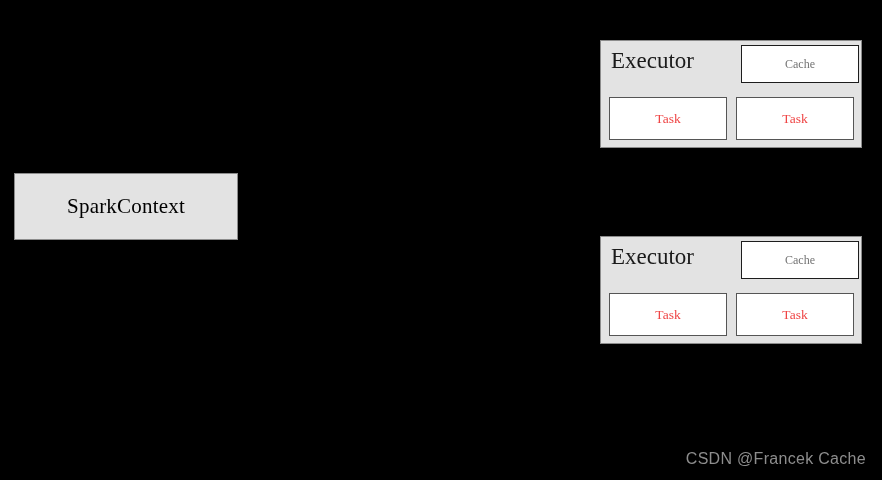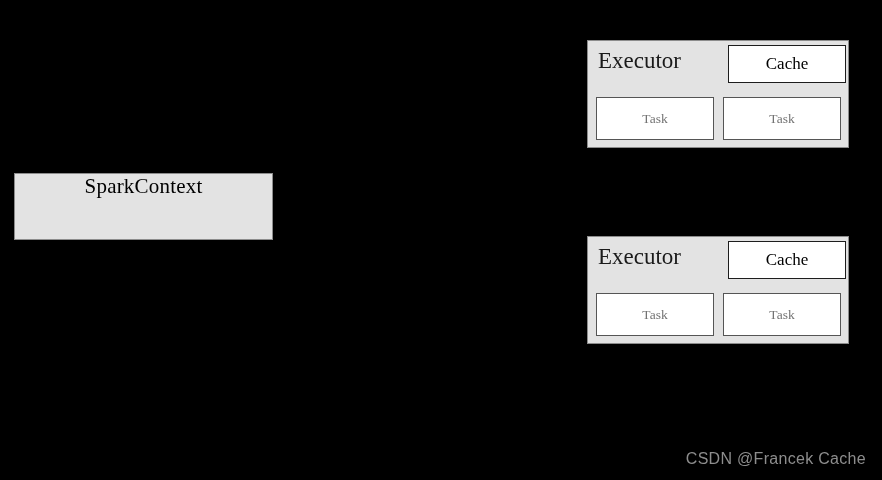--- a/index.html
+++ b/index.html
@@ -15,41 +15,41 @@
     background: #000000;
     overflow: hidden;
     font-family: "Liberation Serif", "DejaVu Serif", serif;
   }
 
   
   .spark-context {
     position: absolute;
     left: 14px;
     top: 173px;
-    width: 259px;
+    width: 224px;
     height: 67px;
     background: #e3e3e3;
     border: 1px solid #8c8c8c;
     box-sizing: border-box;
     display: flex;
-    align-items: flex-start;
+    align-items: center;
     justify-content: center;
   }
   .spark-context-label {
     font-family: "Liberation Serif", "DejaVu Serif", serif;
     font-size: 21px;
     color: #000000;
     letter-spacing: 0.2px;
     white-space: nowrap;
   }
 
   
   .executor {
     position: absolute;
-    left: 587px;
+    left: 600px;
     width: 262px;
     height: 108px;
     background: #e3e3e3;
     border: 1px solid #8c8c8c;
     box-sizing: border-box;
   }
   .executor-1 { top: 40px; }
   .executor-2 { top: 236px; }
 
   .executor-title {
@@ -70,43 +70,43 @@
     height: 38px;
     background: #ffffff;
     border: 1px solid #1d1d1d;
     box-sizing: border-box;
     display: flex;
     align-items: center;
     justify-content: center;
   }
   .cache-label {
     font-family: "Liberation Serif", "DejaVu Serif", serif;
-    font-size: 17px;
-    color: #000000;
+    font-size: 12px;
+    color: #737373;
     white-space: nowrap;
   }
 
   .task-box {
     position: absolute;
     top: 56px;
     width: 118px;
     height: 43px;
     background: #ffffff;
     border: 1px solid #555555;
     box-sizing: border-box;
     display: flex;
     align-items: center;
     justify-content: center;
   }
   .task-left  { left: 8px; }
   .task-right { left: 135px; }
   .task-label {
     font-family: "Liberation Serif", "DejaVu Serif", serif;
     font-size: 13.5px;
-    color: #737373;
+    color: #ef4444;
     white-space: nowrap;
   }
 
   
   .watermark {
     position: absolute;
     right: 16px;
     bottom: 12px;
     font-family: "Liberation Sans", "DejaVu Sans", sans-serif;
     font-size: 16px;

